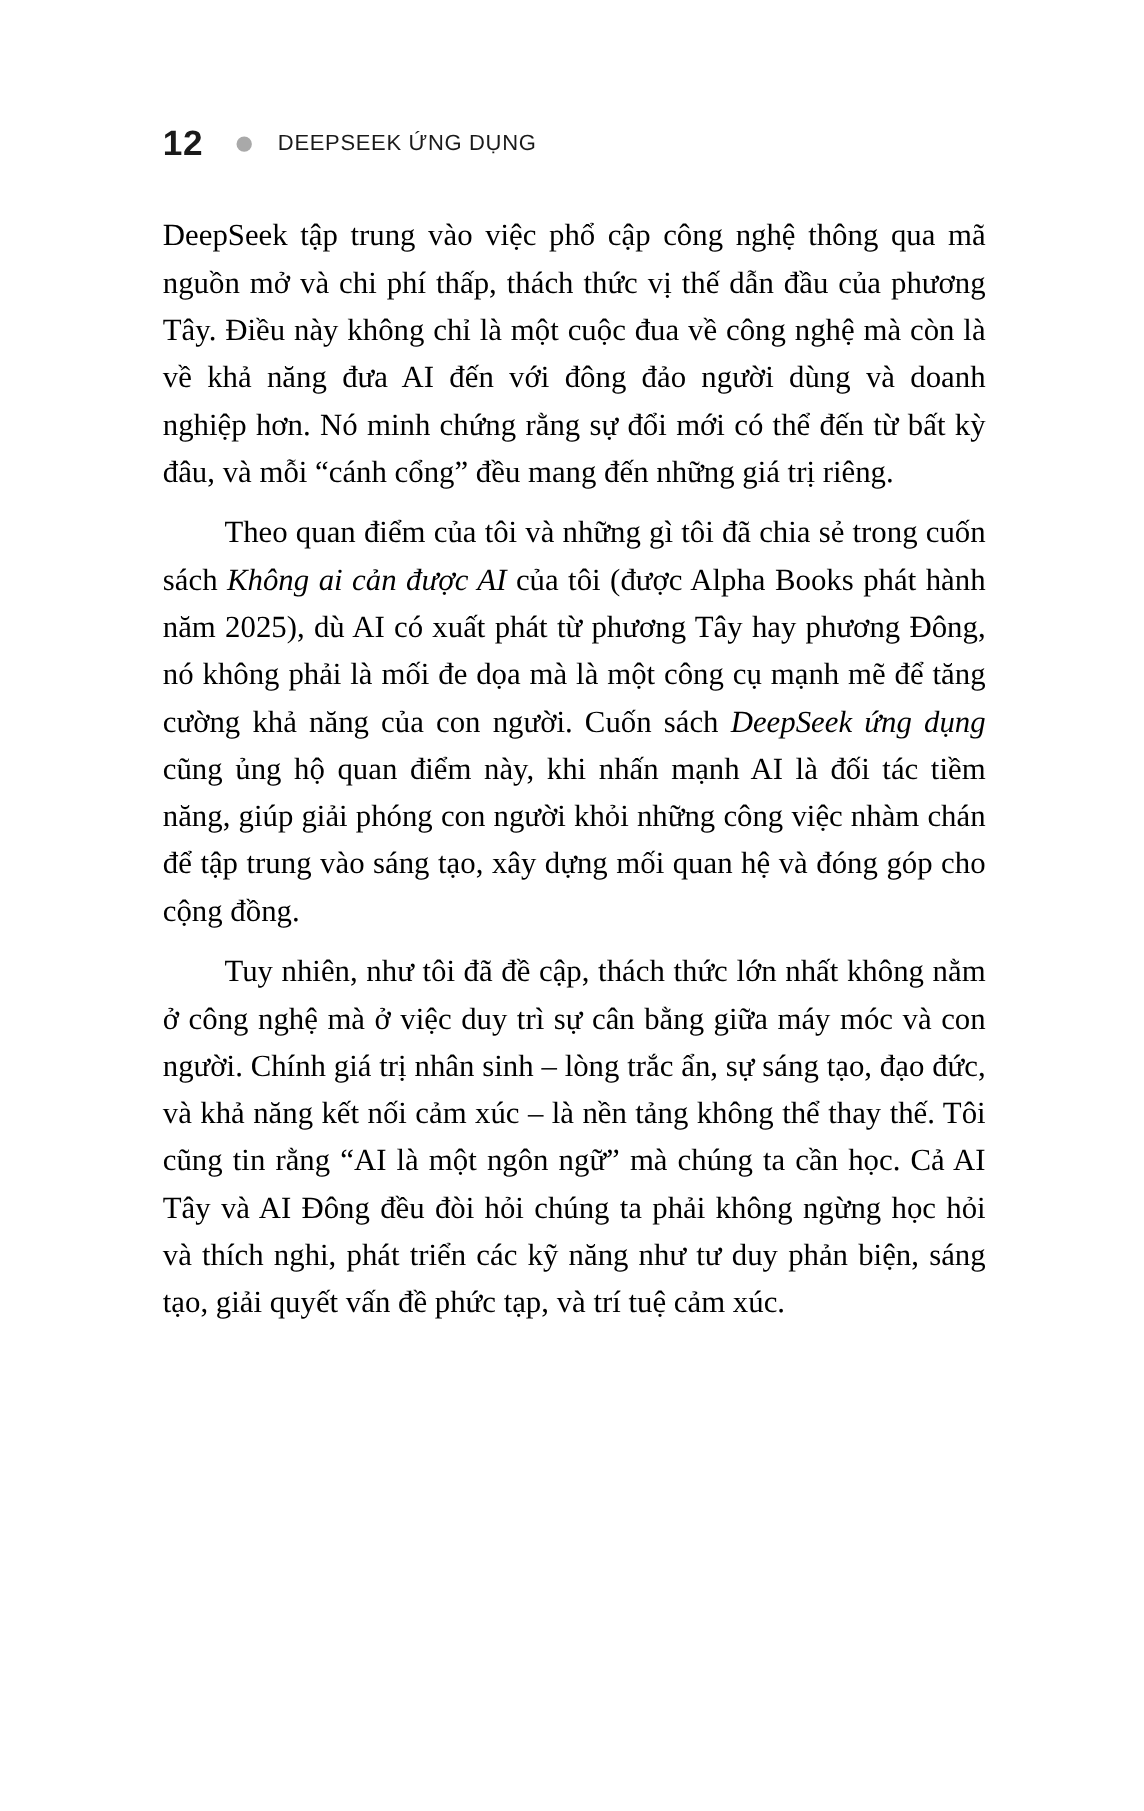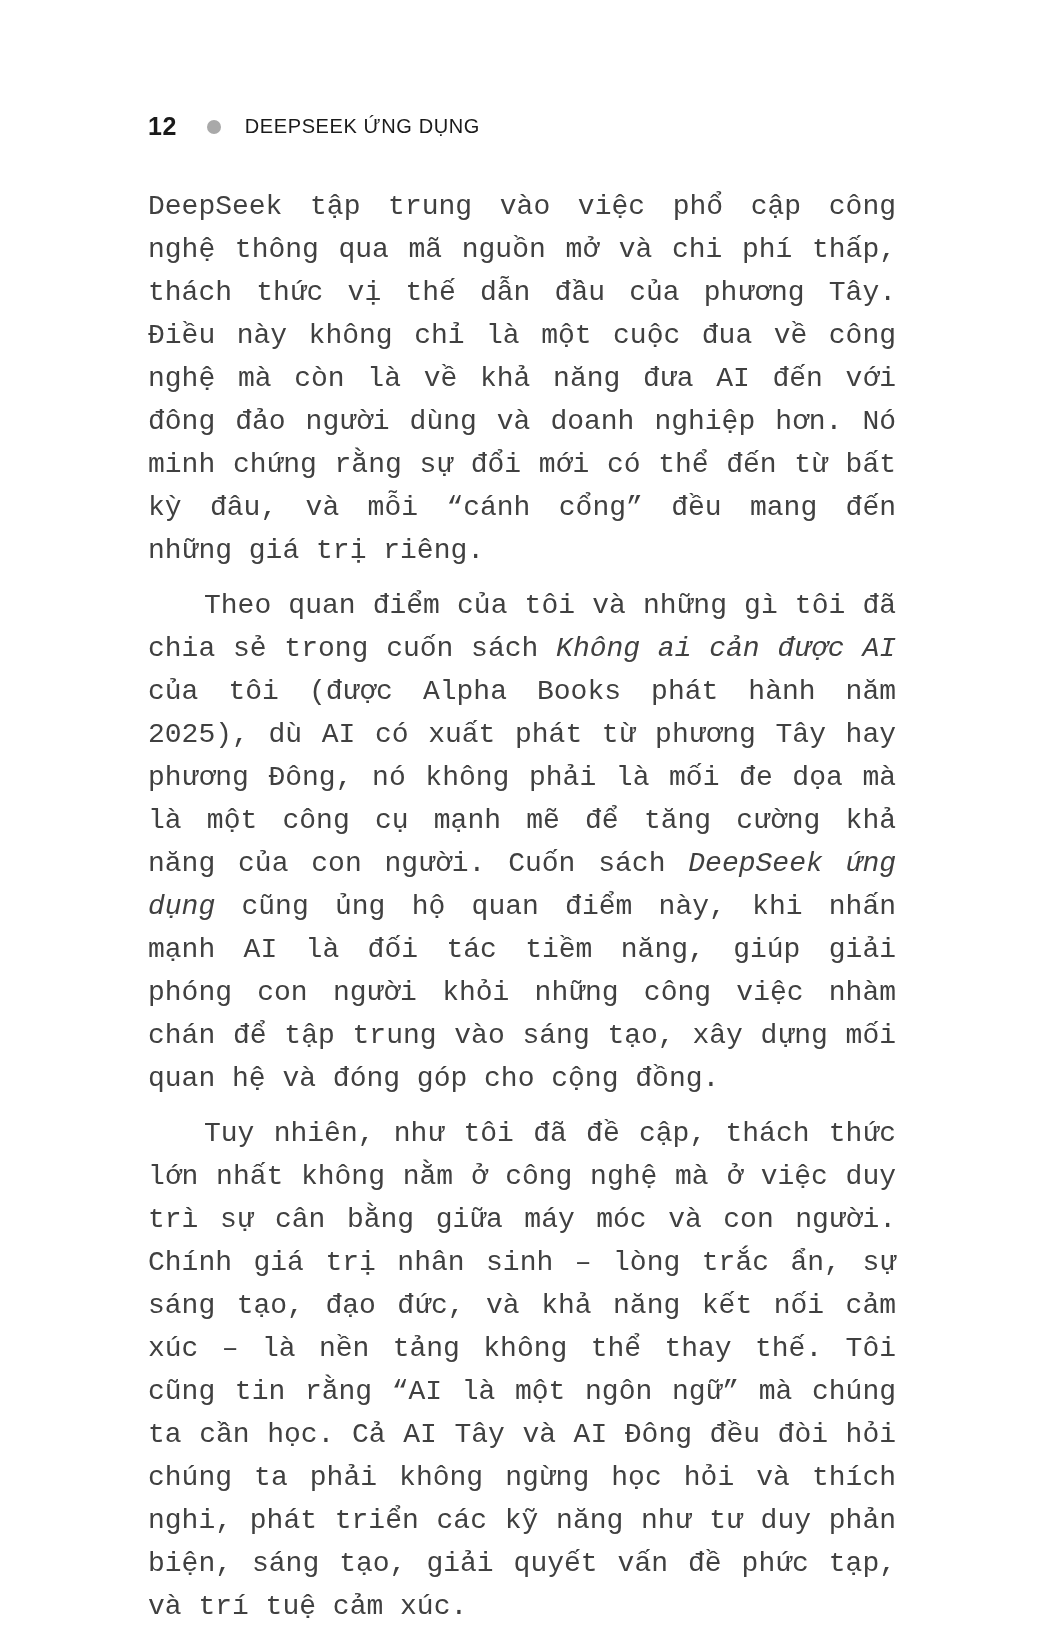--- a/index.html
+++ b/index.html
@@ -16,44 +16,44 @@
     box-sizing: border-box;
   }
   .page-header {
     display: flex;
     align-items: center;
     margin: 112px 144px 0 148px;
     font-family: "Liberation Sans", sans-serif;
     color: #1a1a1a;
   }
   .page-number {
-    font-size: 25px;
+    font-size: 32px;
     font-weight: 700;
     letter-spacing: 0.5px;
   }
   .bullet {
     width: 14px;
     height: 14px;
     border-radius: 50%;
     background: #a9a9a9;
     margin: 0 24px 0 30px;
     flex: 0 0 auto;
   }
   .header-title {
     font-size: 20px;
     font-weight: 400;
     letter-spacing: 0.6px;
     text-transform: uppercase;
   }
   .body-text {
     margin: 44px 144px 0 148px;
-    font-family: Liberation Mono, monospace;
+    font-family: Liberation Serif, serif;
     font-size: 28px;
     line-height: 43px;
-    color: #404040;
+    color: #000000;
     text-align: justify;
   }
   .para {
     margin: 0 0 12px 0;
   }
   .para.indent {
     text-indent: 56px;
   }
   .italic {
     font-style: italic;

